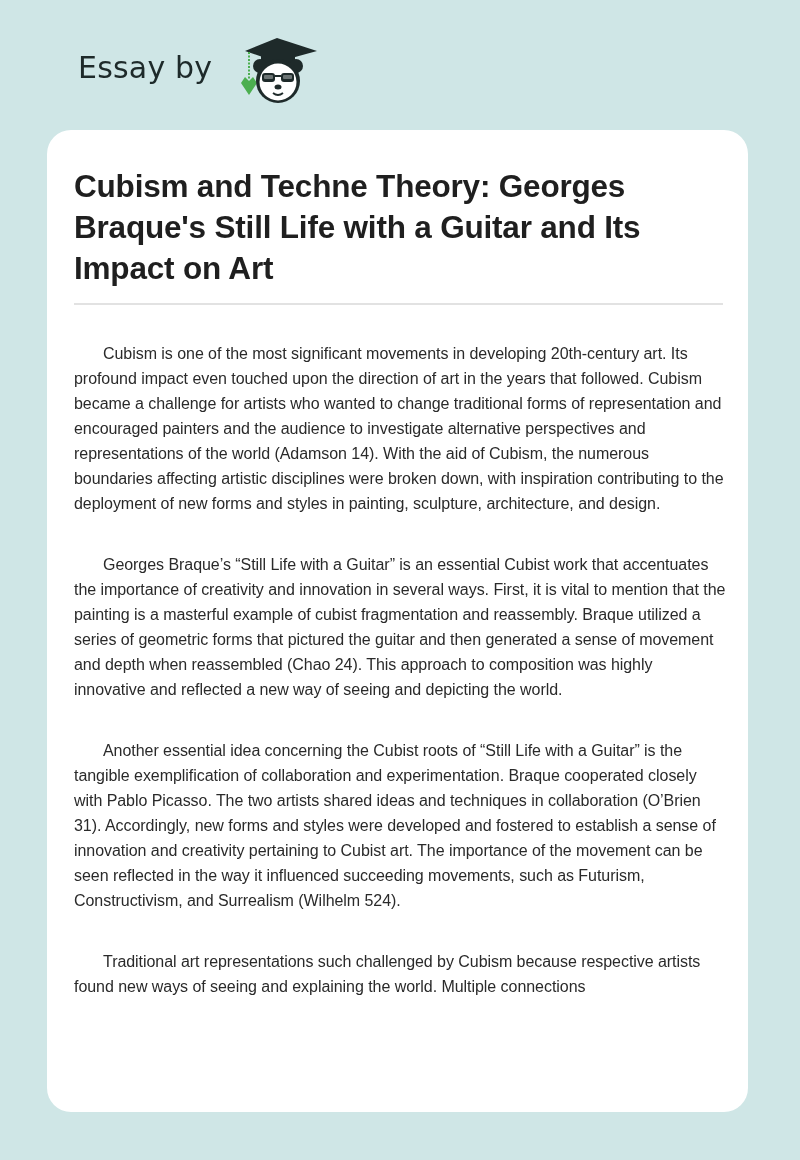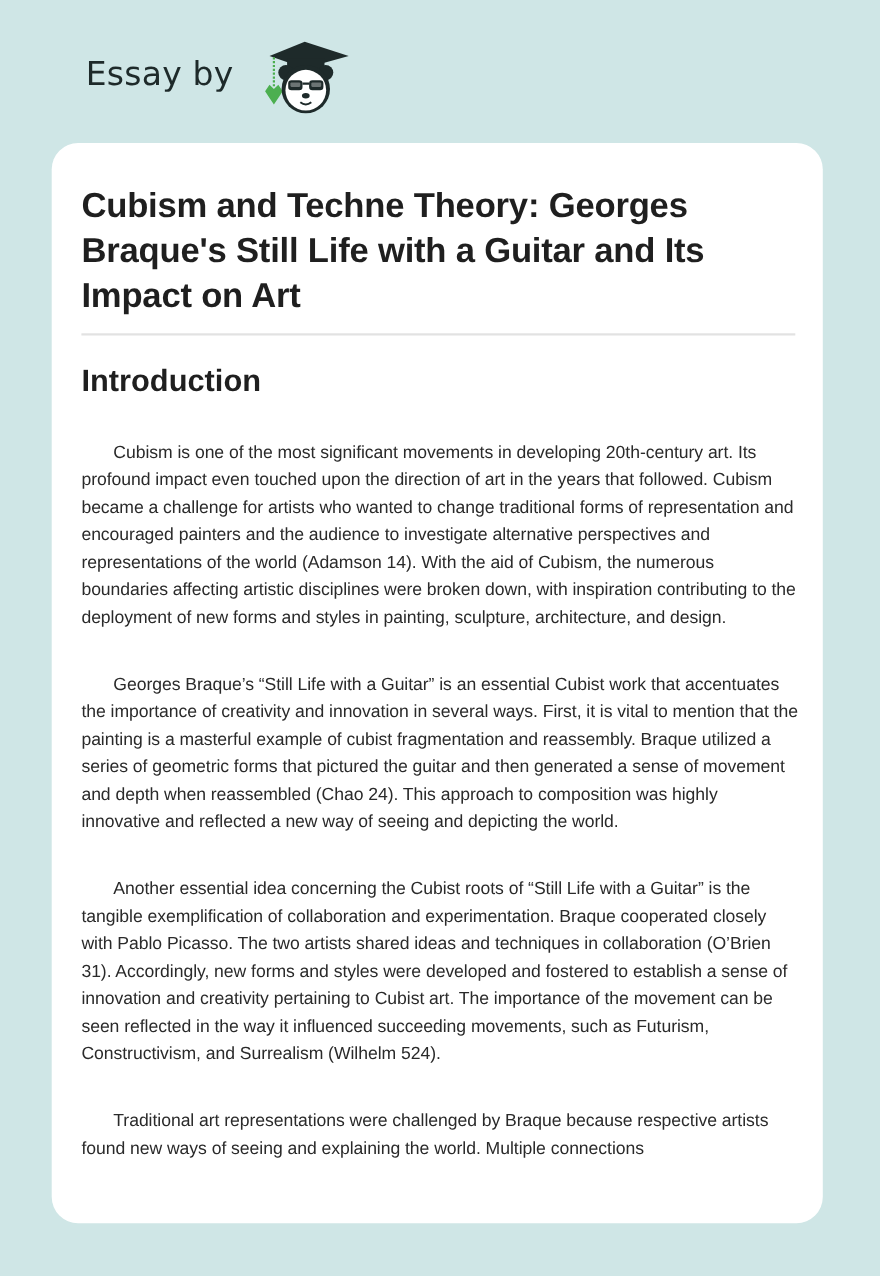--- a/index.html
+++ b/index.html
@@ -100,21 +100,20 @@
   </span>
 
 </div>
 
 <main class="card">
   <h1 class="title">Cubism and Techne Theory: Georges Braque's Still Life with a Guitar and Its Impact on Art</h1>
 
 
   <div class="divider"></div>
 
-  <h2 class="section-heading">Introduction</h2>
 
   <div class="body-text">
     <p class="para">Cubism is one of the most significant movements in developing 20th-century art. Its profound impact even touched upon the direction of art in the years that followed. Cubism became a challenge for artists who wanted to change traditional forms of representation and encouraged painters and the audience to investigate alternative perspectives and representations of the world (Adamson 14). With the aid of Cubism, the numerous boundaries affecting artistic disciplines were broken down, with inspiration contributing to the deployment of new forms and styles in painting, sculpture, architecture, and design.</p>
     <p class="para">Georges Braque’s “Still Life with a Guitar” is an essential Cubist work that accentuates the importance of creativity and innovation in several ways. First, it is vital to mention that the painting is a masterful example of cubist fragmentation and reassembly. Braque utilized a series of geometric forms that pictured the guitar and then generated a sense of movement and depth when reassembled (Chao 24). This approach to composition was highly innovative and reflected a new way of seeing and depicting the world.</p>
     <p class="para">Another essential idea concerning the Cubist roots of “Still Life with a Guitar” is the tangible exemplification of collaboration and experimentation. Braque cooperated closely with Pablo Picasso. The two artists shared ideas and techniques in collaboration (O’Brien 31). Accordingly, new forms and styles were developed and fostered to establish a sense of innovation and creativity pertaining to Cubist art. The importance of the movement can be seen reflected in the way it influenced succeeding movements, such as Futurism, Constructivism, and Surrealism (Wilhelm 524).</p>
-    <p class="para">Traditional art representations were challenged by Braque because respective artists found new ways of seeing and explaining the world. Multiple connections</p>
+    <p class="para">Traditional art representations such challenged by Cubism because respective artists found new ways of seeing and explaining the world. Multiple connections</p>
   </div>
 </main>
 
 </body></html>

